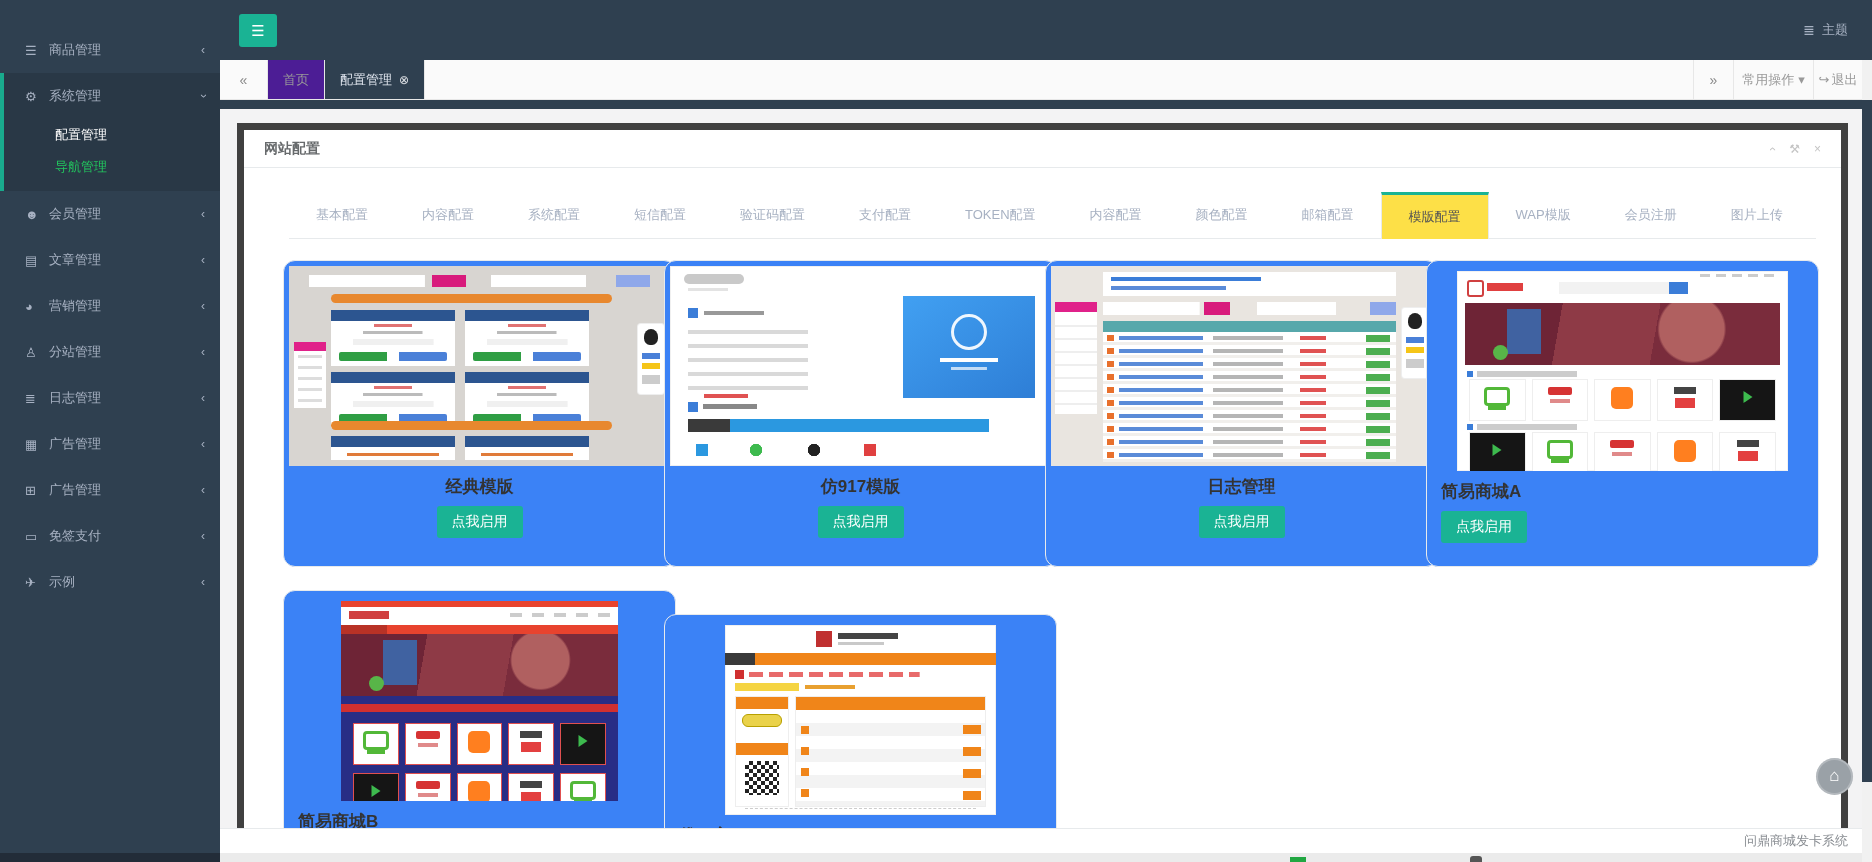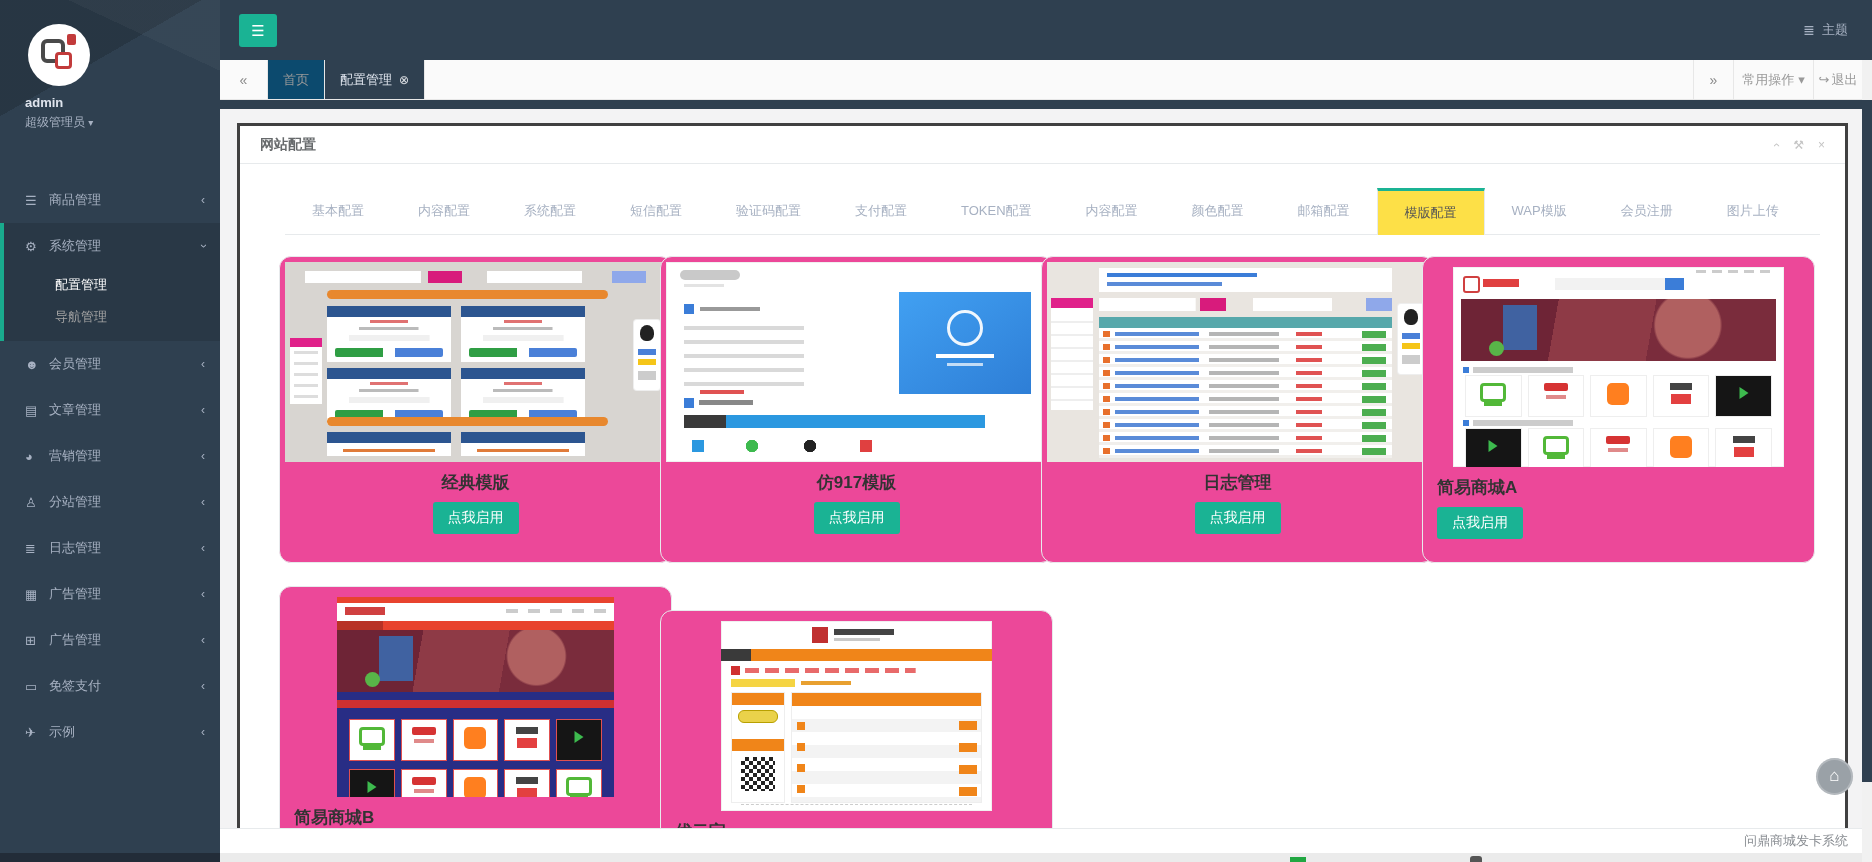--- a/index.html
+++ b/index.html
@@ -19,69 +19,69 @@
   .urole { margin-top:4px; color:#a7b1c2; font-size:12px; cursor:pointer; }
   .urole .caret { font-size:10px; }
   .snav { margin-top:27px; }
   .s-item { position:relative; height:46px; display:flex; align-items:center; padding-left:25px;
     color:#a7b1c2; font-size:13px; cursor:pointer; }
   .s-ico { width:24px; font-size:13px; text-align:left; }
   .s-chev { position:absolute; right:15px; font-size:12px; color:#a7b1c2; }
   .chev-down { display:inline-block; transform:rotate(-90deg); }
   .s-group { background:#293846; border-left:4px solid #19aa8d; padding-bottom:8px; }
   .s-group .s-item { padding-left:21px; }
-  .s-sub { height:32px; line-height:32px; padding-left:51px; color:#a3a3a3; font-size:13px; cursor:pointer; }
+  .s-sub { height:32px; line-height:32px; padding-left:51px; color:#22c55e; font-size:13px; cursor:pointer; }
   .s-sub.on { color:#ffffff; }
   .side-bottom { position:absolute; bottom:0; left:0; width:220px; height:9px; background:#222c38; }
 
   
   .navbar { position:fixed; left:220px; top:0; right:0; height:60px; background:#2f4050; z-index:2; }
   .hamburger { position:absolute; left:19px; top:14px; width:38px; height:33px; background:#1ab394;
     border-radius:3px; color:#fff; font-size:15px; text-align:center; line-height:33px; cursor:pointer; }
   .theme-link { position:absolute; right:24px; top:0; height:60px; display:flex; align-items:center;
     gap:7px; color:#a7b1c2; font-size:13px; cursor:pointer; }
   .theme-link .ti { font-size:14px; }
 
   
   .tabbar { position:fixed; left:220px; top:60px; right:10px; height:40px; background:#fafafa;
     border-bottom:1px solid #e7e7e7; display:flex; z-index:2; font-size:13px; color:#999; }
   .tb-btn { width:48px; display:flex; align-items:center; justify-content:center;
     border-right:1px solid #e7e7e7; cursor:pointer; font-size:14px; color:#888; }
-  .tb-tab { padding:0 15px; display:flex; align-items:center; border-right:1px solid #e7e7e7; cursor:pointer; background:#0c4a6e; }
+  .tb-tab { padding:0 15px; display:flex; align-items:center; border-right:1px solid #e7e7e7; cursor:pointer; background:#4c1d95; }
   .tb-tab.active { background:#2f4050; color:#dfe4ed; gap:7px; }
   .tb-close { font-size:12px; color:#f1f3f6; opacity:.9; cursor:pointer; }
   .tb-space { flex:1; }
   .tb-right { display:flex; }
   .tb-right > div { display:flex; align-items:center; justify-content:center; border-left:1px solid #e7e7e7; cursor:pointer; }
   .tb-fwd { width:40px; font-size:14px; color:#888; }
   .tb-ops { width:80px; gap:4px; }
   .tb-out { width:49px; gap:2px; }
   .darkstrip { position:fixed; left:220px; top:100px; right:10px; height:9px; background:#2f4050; z-index:2; }
 
   
   .scrollbar { position:fixed; right:0; top:60px; width:10px; bottom:0; background:#f1f1f1; z-index:9; }
   .scroll-thumb { position:absolute; top:40px; width:10px; height:682px; background:#2f4050; }
 
   
   .content { position:fixed; left:220px; top:109px; right:10px; bottom:0; background:#f3f3f4; z-index:1; }
-  .panel { position:absolute; left:17px; top:14px; width:1611px; height:730px; background:#fff; border:3px solid #404040; }
+  .panel { position:absolute; left:17px; top:14px; width:1611px; height:730px; background:#fff; border:7px solid #404040; }
   .panel-head { height:38px; border-bottom:1px solid #e7eaec; display:flex; align-items:center; padding:0 20px; }
   .panel-title { font-size:14px; font-weight:bold; color:#676a6c; }
   .panel-tools { margin-left:auto; display:flex; gap:14px; color:#c4c4c4; font-size:12px; }
   .panel-tools span { cursor:pointer; }
   .ic-up { display:inline-block; transform:rotate(90deg); }
 
   .config-tabs { position:absolute; left:45px; right:25px; top:62px; height:47px;
     border-bottom:1px solid #e7eaec; display:flex; align-items:stretch; font-size:13px; }
   .ctab { padding:0 27px; display:flex; align-items:center; color:#a7b1c2; cursor:pointer; }
   .ctab.active { background:#fde047; color:#555; border:1px solid #e7eaec; border-bottom:none;
     border-top:3px solid #1ab394; margin-bottom:-1px; }
 
   
-  .card { position:absolute; width:393px; background:#ec4899; border:1px solid #e7eaec; border-radius:12px; overflow:hidden; }
+  .card { position:absolute; width:393px; background:#3b82f6; border:1px solid #e7eaec; border-radius:12px; overflow:hidden; }
   .c1 { left:39px;  top:130px; height:307px; }
   .c2 { left:420px; top:130px; height:307px; }
   .c3 { left:801px; top:130px; height:307px; }
   .c4 { left:1182px; top:130px; height:307px; }
   .c5 { left:39px;  top:460px; height:270px; }
   .c6 { left:420px; top:484px; height:270px; }
   .card-title { margin-top:9px; font-size:17px; font-weight:bold; color:#333; }
   .tcenter { text-align:center; }
   .tleft { text-align:left; padding-left:14px; }
   .btnrow { margin-top:8px; }
@@ -255,32 +255,20 @@
   .bs-dark { position:absolute; left:1250px; top:3px; width:12px; height:6px; background:#555; border-radius:3px 3px 0 0; }
 
   .float-home { position:fixed; left:1816px; top:758px; width:37px; height:37px; border-radius:50%;
     background:#9aa1a7; color:#fff; font-size:17px; text-align:center; line-height:36px; cursor:pointer; z-index:8;
     box-shadow:inset 0 0 0 2px rgba(255,255,255,.25); }
 </style>
 </head>
 <body>
 
 <div class="sidebar">
-  <div class="profile">
-    <div class="avatar">
-      <div class="logo-dark"></div>
-      <div class="logo-red"></div>
-      <div class="logo-seal"></div>
-    </div>
-    <div class="uname">admin</div>
-    <div class="urole">
-      <span>超级管理员</span>
-      <span class="caret">▾</span>
-    </div>
-  </div>
   <div class="snav">
     <div class="s-item">
       <span class="s-ico">☰</span>
       <span>商品管理</span>
       <span class="s-chev">‹</span>
     </div>
     <div class="s-group">
       <div class="s-item">
         <span class="s-ico">⚙</span>
         <span>系统管理</span>

